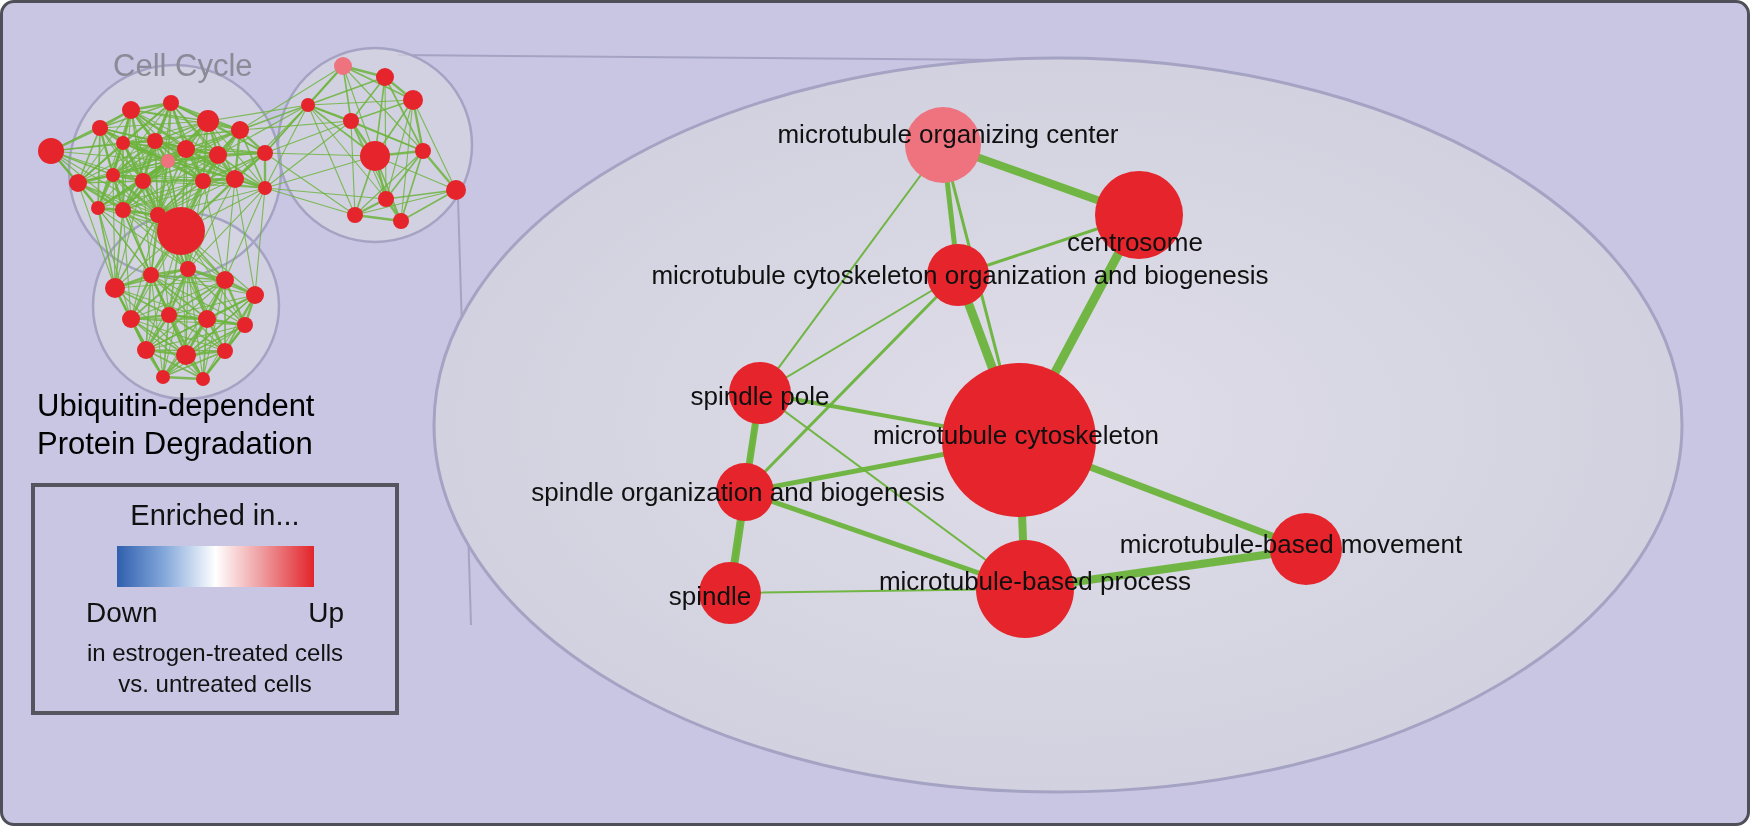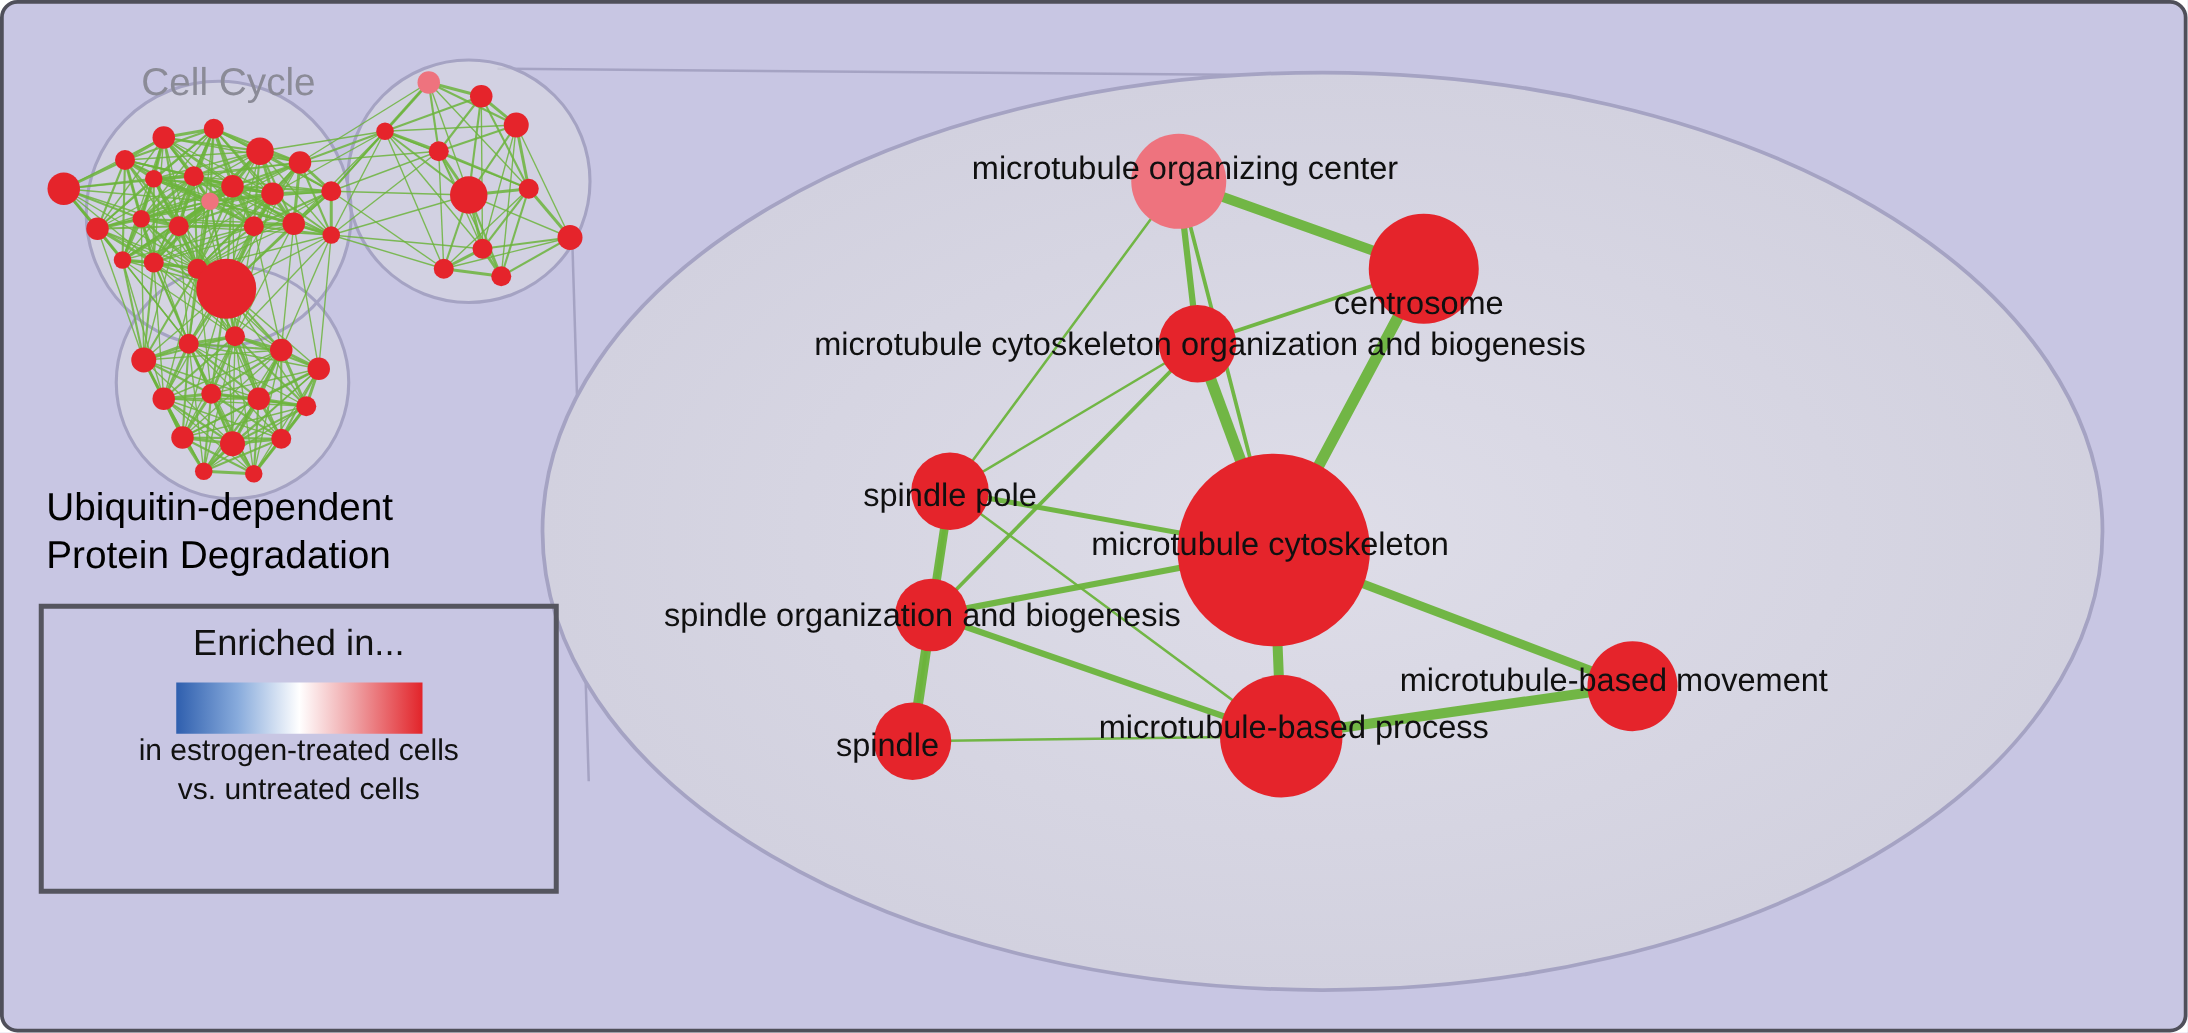--- a/index.html
+++ b/index.html
@@ -29,39 +29,39 @@
     left: 1245px; top: 42px; width: 285px;
     color: #111111;
     font-size: 31px; line-height: 38px;
     text-align: center;
     white-space: pre-line;
     z-index: 2;
   }
   .legend {
     position: absolute;
     left: 28px; top: 480px;
-    width: 416px; height: 232px;
+    width: 368px; height: 232px;
     border: 4px solid #55555f;
     box-sizing: border-box;
     display: flex; flex-direction: column; align-items: center;
     z-index: 3;
   }
   .legend-title { margin-top: 12px; font-size: 29px; color: #111111; }
   .legend-bar {
     margin-top: 14px;
     width: 197px; height: 41px;
     background: linear-gradient(90deg, #2f5fae 0%, #88abdc 25%, #ffffff 50%, #efa3a6 72%, #e2242a 100%);
   }
   .legend-row {
     margin-top: 10px;
     width: 258px;
     display: flex; justify-content: space-between;
     font-size: 28px; color: #111111;
   }
-  .legend-caption { font-size: 24px; color: #111111; }
+  .legend-caption { font-size: 24px; color: #111111; margin-top: 10px; }
   .legend-caption + .legend-caption { margin-top: 3px; }
 </style>
 </head>
 <body>
 
 <div class="canvas" style="background: rgb(200, 198, 227);">
 
   <svg id="network-svg" width="1750" height="826" viewBox="0 0 1750 826">
       <defs>
         <radialGradient id="eg">
@@ -550,17 +550,21 @@
 
   <div class="muted-label cell-cycle-label" style="color: rgb(139, 139, 151);">Cell Cycle</div>
 
   <div class="muted-label ubiquitin-label" style="color: #000000;">Ubiquitin-dependent
 Protein Degradation</div>
 
 
   <div class="legend">
     <div class="legend-title">Enriched in...</div>
     <div class="legend-bar" style="background: linear-gradient(90deg, rgb(47, 95, 174) 0%, rgb(136, 171, 220) 25%, rgb(255, 255, 255) 50%, rgb(239, 163, 166) 72%, rgb(226, 36, 42) 100%);"></div>
+    <div class="legend-row">
+      <span>Down</span>
+      <span>Up</span>
+    </div>
     <div class="legend-caption">in estrogen-treated cells</div>
     <div class="legend-caption">vs. untreated cells</div>
   </div>
 
 </div>
 
 </body></html>

